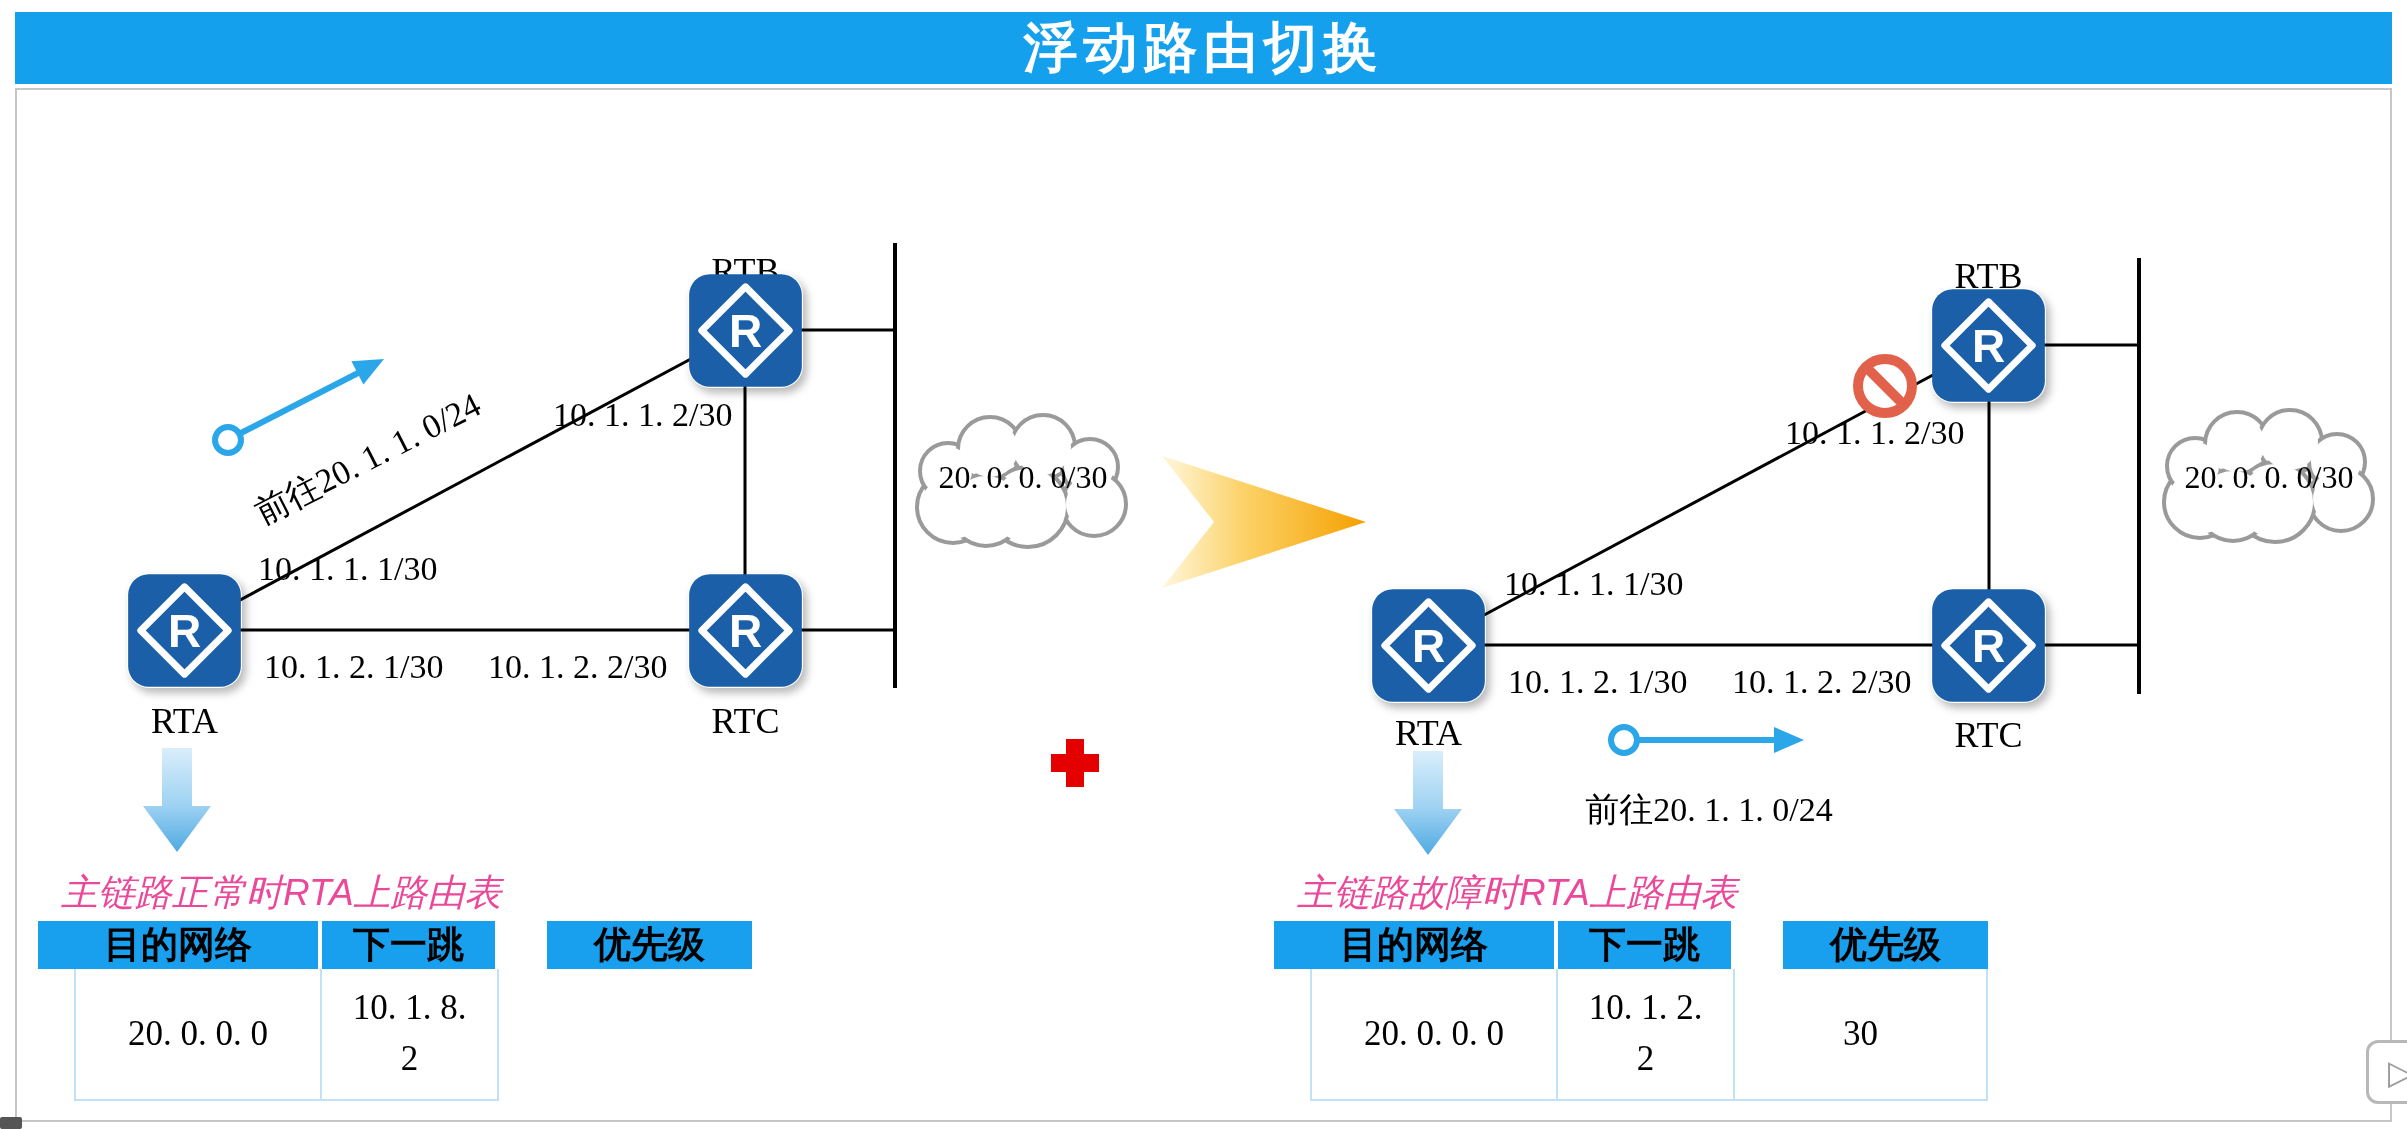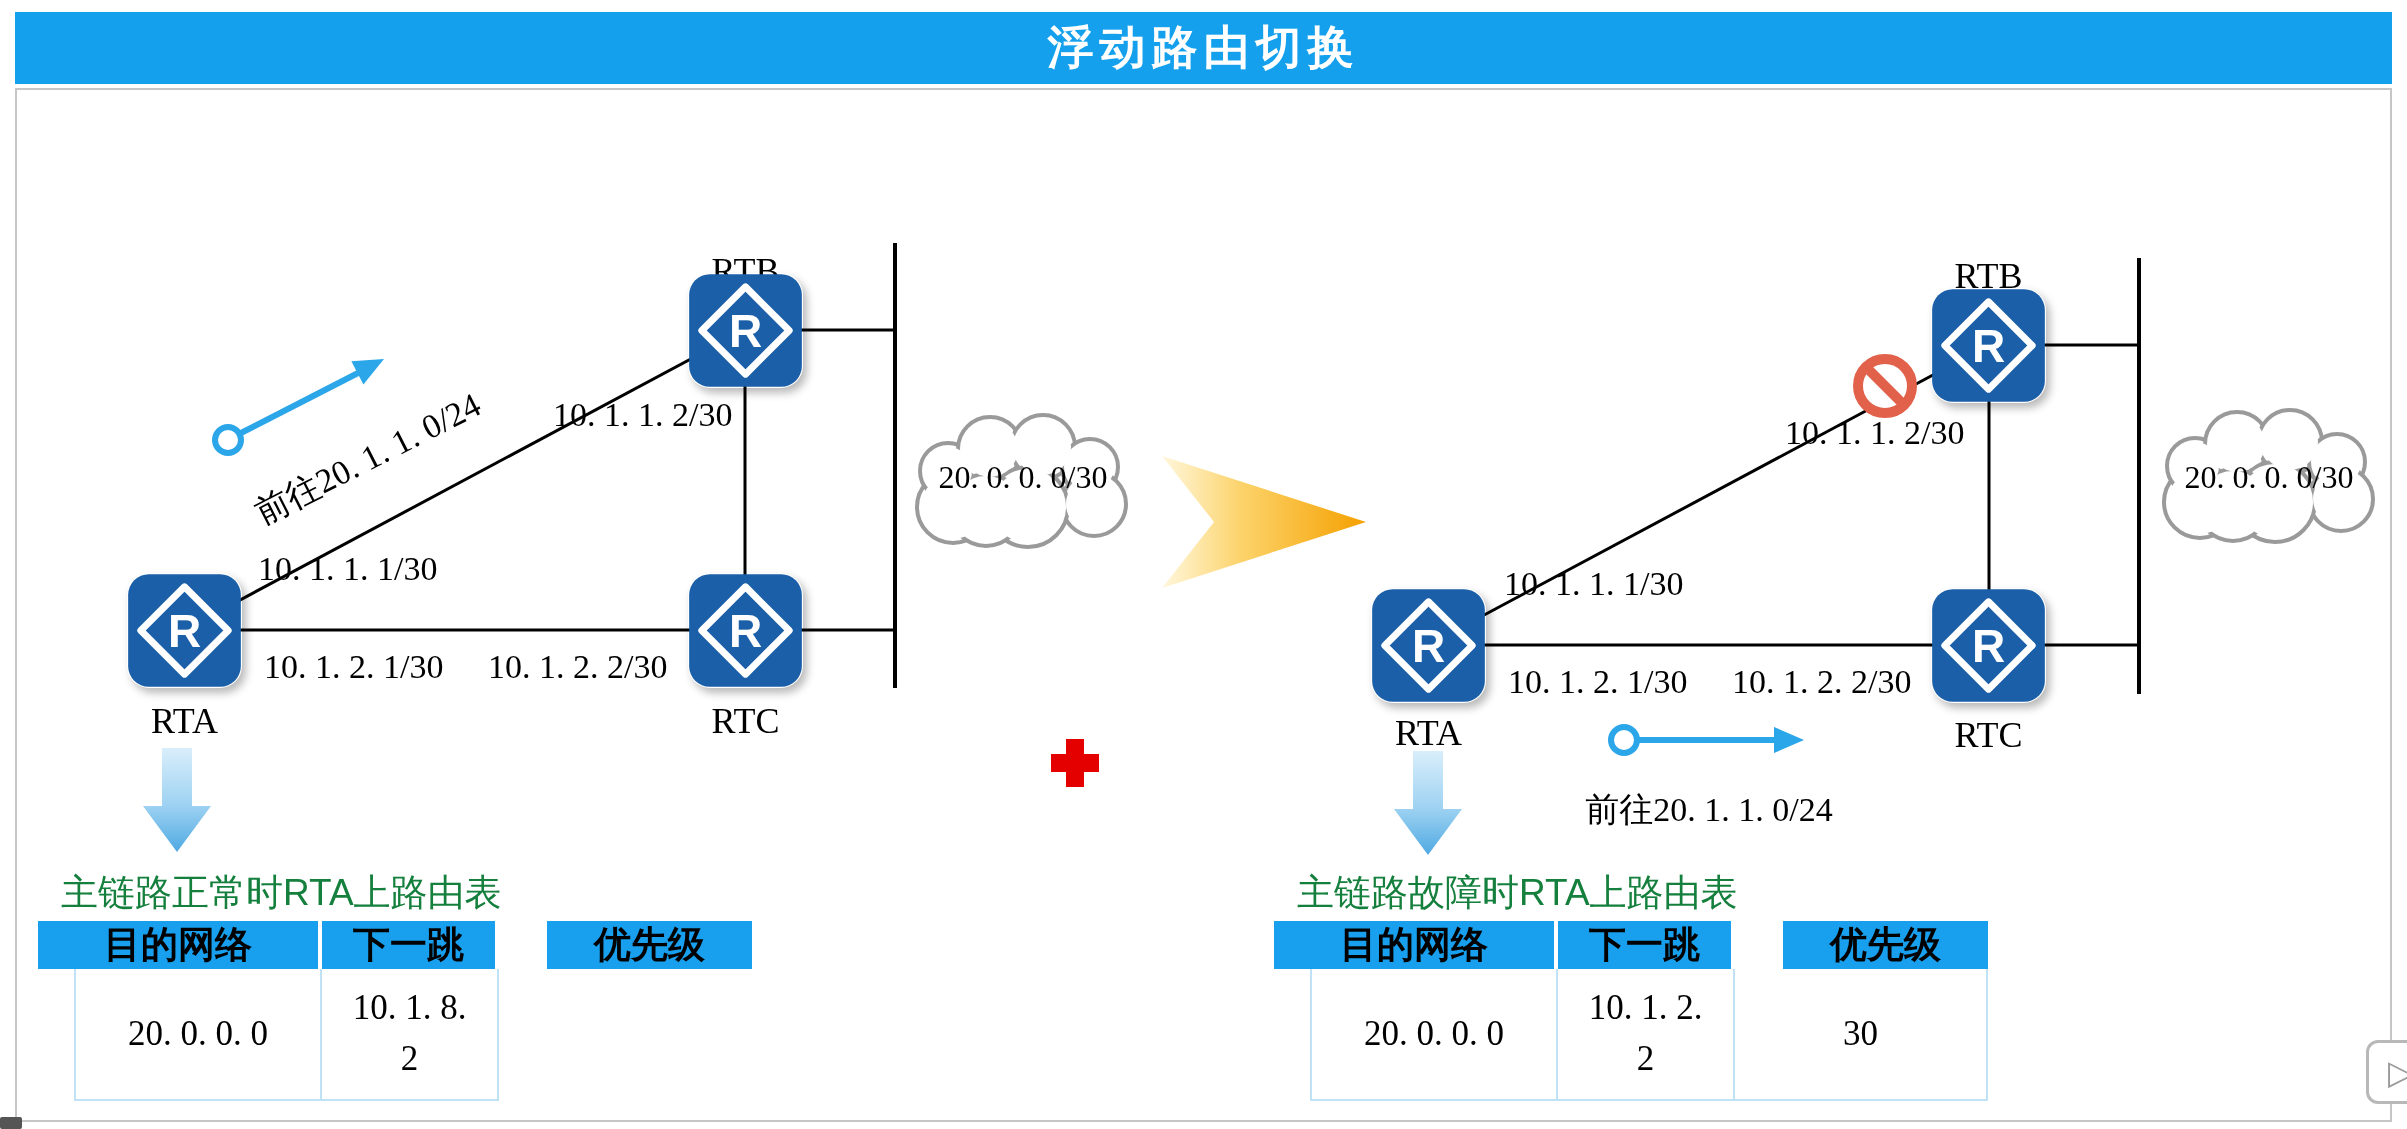--- a/index.html
+++ b/index.html
@@ -1,33 +1,33 @@
 <!DOCTYPE html>
 <html><head>
 <meta charset="utf-8">
 <style>
   html,body{margin:0;padding:0;background:#fff;}
   .stage{position:relative;width:2407px;height:1129px;background:#fff;overflow:hidden;
          font-family:"Liberation Sans","DejaVu Sans",sans-serif;}
   .titlebar{position:absolute;left:15px;top:12px;width:2377px;height:72px;background:#14A0EC;
             display:flex;align-items:center;justify-content:center;}
-  .titlebar span{color:#fff;font-size:46px;font-weight:bold;letter-spacing:6px;}
+  .titlebar span{color:#fff;font-size:54px;font-weight:bold;letter-spacing:6px;}
   .content-border{position:absolute;left:15px;top:88px;width:2373px;height:1030px;
                   border:2px solid #c6c6c6;background:transparent;}
   .overlay{position:absolute;left:0;top:0;width:2407px;height:1129px;z-index:1;}
   .router{position:absolute;width:115px;height:115px;z-index:4;border-radius:22px;
           box-shadow:4px 5px 8px rgba(0,0,0,.28);}
   .router svg{width:115px;height:115px;display:block;}
   .lbl{position:absolute;z-index:3;color:#000;white-space:nowrap;}
   .serifText{font-family:"Liberation Serif","DejaVu Serif",serif;}
   .router-name{font-size:36px;width:115px;text-align:center;}
   .ip{font-size:34px;}
   .cloud-lbl{font-size:32px;width:240px;text-align:center;}
   .route-lbl{font-size:34px;width:304px;text-align:center;}
-  .caption{position:absolute;z-index:3;font-size:37px;color:#15803d;white-space:nowrap;}
+  .caption{position:absolute;z-index:3;font-size:37px;color:#ec4899;white-space:nowrap;font-style:italic;}
   .rt-table{position:absolute;z-index:3;display:grid;grid-template-columns:284px 177px 253px;background:#fff;}
   .th{height:48px;background:#18A0EE;color:#000000;font-size:37px;font-weight:bold;
       display:flex;align-items:center;justify-content:center;border-right:4px solid #fff;}
   .th.last{border-right:none;margin-left:48px;}
   .td{height:130px;background:#fff;color:#000;font-size:35px;
       font-family:"Liberation Serif","DejaVu Serif",serif;
       display:flex;align-items:center;justify-content:center;text-align:center;
       border-bottom:2px solid #bfe2f6;border-right:2px solid #bfe2f6;}
   .td.first{border-left:2px solid #bfe2f6;margin-left:36px;}
   .wrap{white-space:pre-line;line-height:1.45;}

